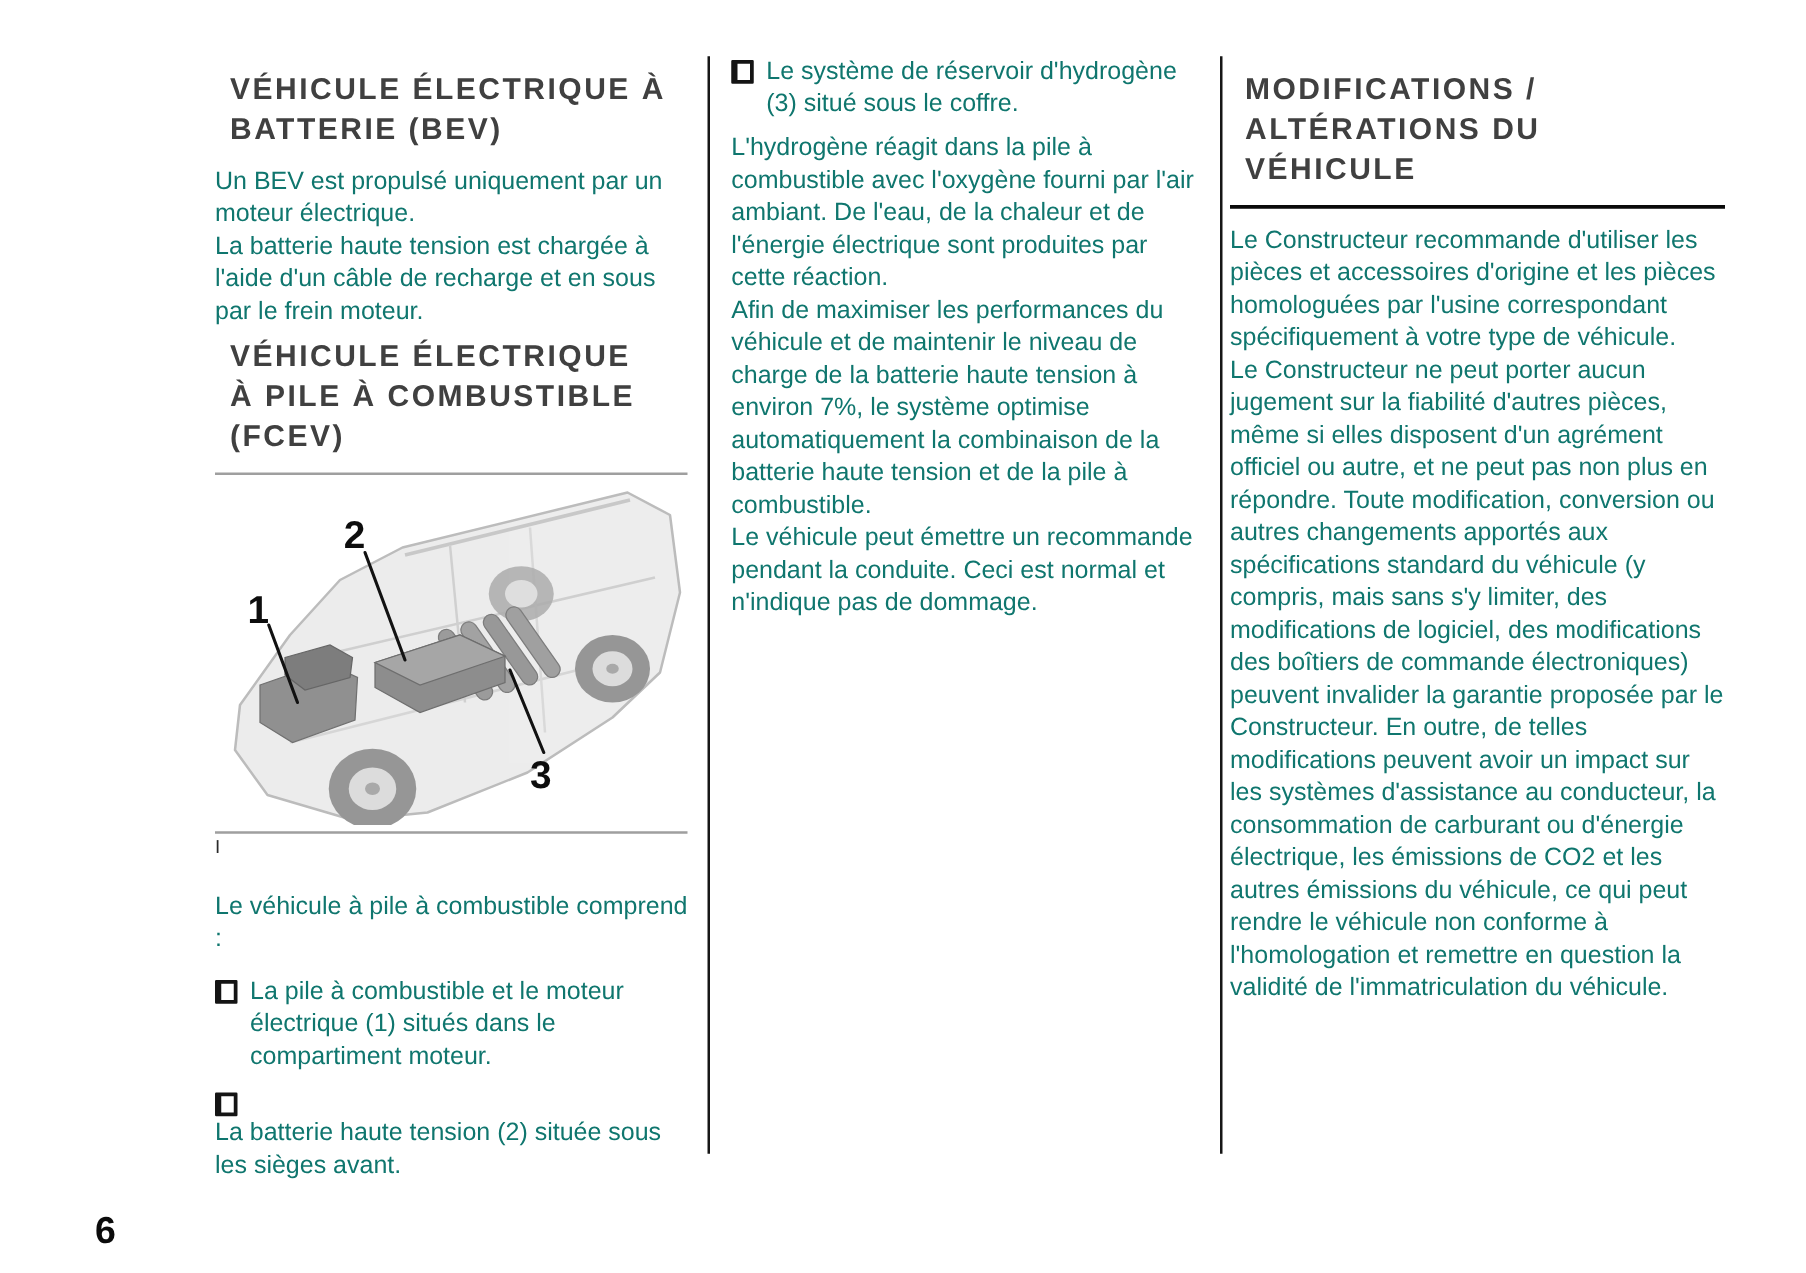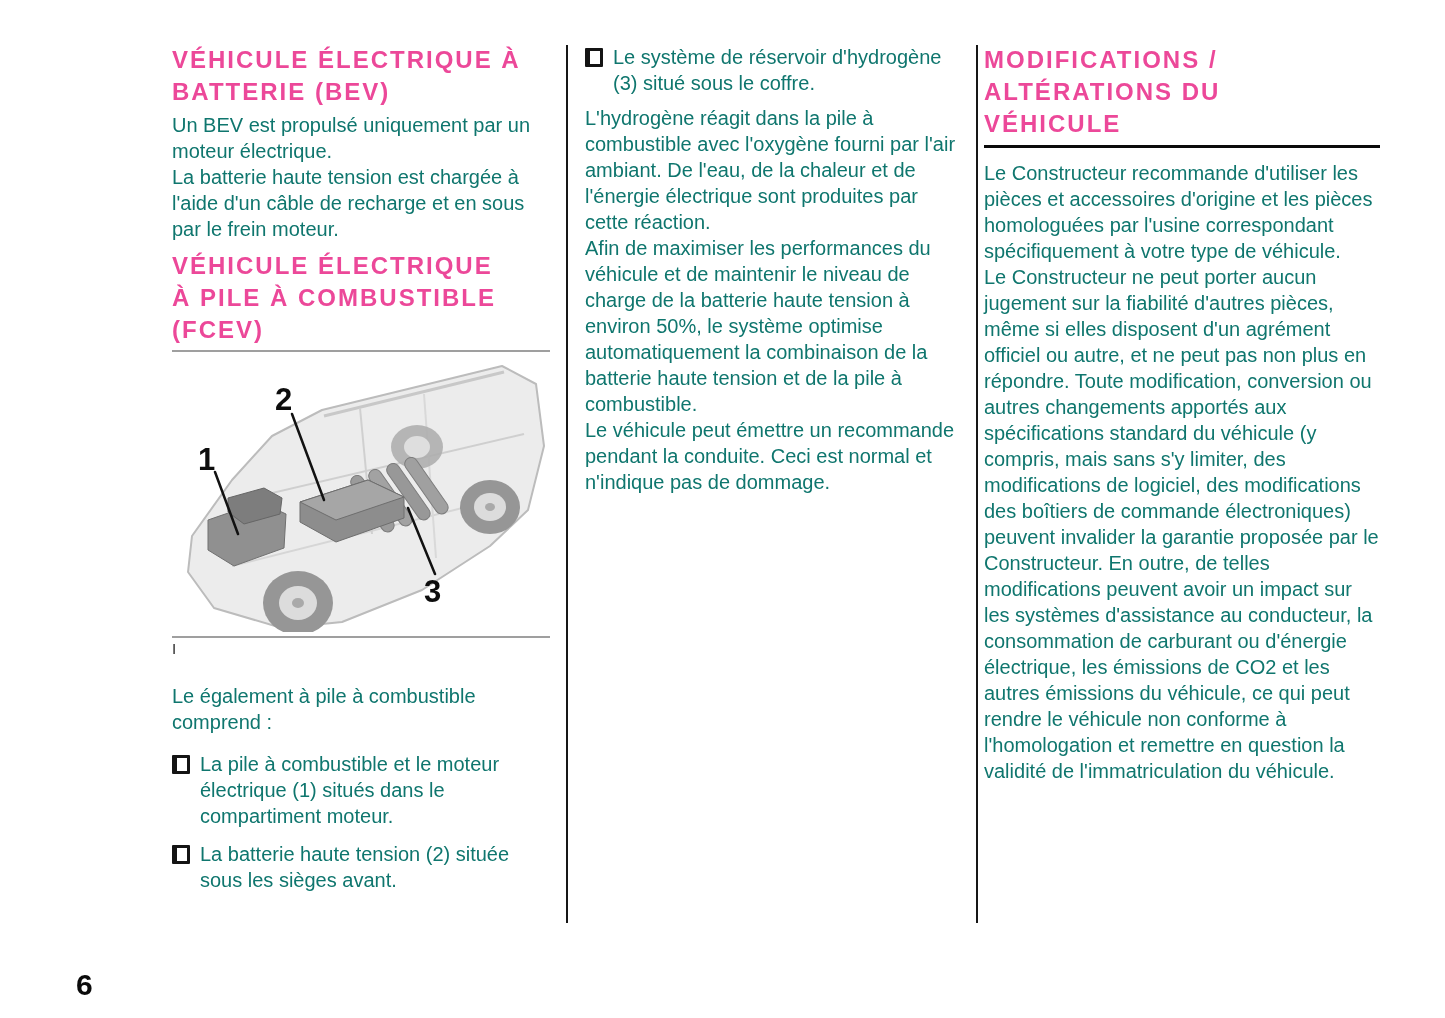--- a/index.html
+++ b/index.html
@@ -23,23 +23,23 @@
     height: 878px;
     background: #161616;
   }
   .vdivider.d1 { left: 566px; }
   .vdivider.d2 { left: 976px; }
   .heading {
     font-weight: 700;
     font-size: 24px;
     line-height: 32px;
     letter-spacing: 2px;
-    color: #ec4899;
+    color: #404040;
     white-space: pre-line;
-    margin: 0;
+    margin: 12px;
   }
   .heading-rule {
     height: 3px;
     background: #0a0a0a;
     margin-top: 5px;
   }
   .bodytext {
     font-size: 20px;
     line-height: 26px;
     color: #0f766e;
@@ -55,21 +55,21 @@
   }
   .figure-caption {
     font-size: 15px;
     line-height: 16px;
     color: #2a2a2a;
     margin-top: 3px;
   }
   .intro-para { margin-top: 26px; }
   .bullet-item { display: flex; margin-top: 16px; }
   .bullet-item.first { margin-top: 0; }
-  .bullet-item.tight { margin-top: 12px; }
+  .bullet-item.tight { margin-top: 12px; flex-direction: column; }
   .bullet-square {
     flex: 0 0 auto;
     width: 10px;
     height: 13px;
     border: 3px solid #141414;
     border-left-width: 5px;
     border-radius: 1px;
     margin: 4px 10px 0 0;
   }
   .bullet-text { flex: 1 1 auto; }
@@ -154,41 +154,41 @@
 
         <text class="num" x="26" y="118">1</text>
         <text class="num" x="103" y="58">2</text>
         <text class="num" x="252" y="250">3</text>
       </svg>
 
       <div class="figure-rule"></div>
       <div class="figure-caption">I</div>
     </div>
 
-    <div class="bodytext intro-para">Le également à pile à combustible comprend :</div>
+    <div class="bodytext intro-para">Le véhicule à pile à combustible comprend :</div>
 
     <div class="bullet-item">
       <span class="bullet-square"></span>
       <div class="bodytext bullet-text">La pile à combustible et le moteur électrique (1) situés dans le compartiment moteur.</div>
     </div>
     <div class="bullet-item tight">
       <span class="bullet-square"></span>
       <div class="bodytext bullet-text">La batterie haute tension (2) située sous les sièges avant.</div>
     </div>
   </div>
 
   <div class="vdivider d1"></div>
 
   <div class="col col2">
     <div class="bullet-item first col2-bullet">
       <span class="bullet-square"></span>
       <div class="bodytext bullet-text">Le système de réservoir d'hydrogène (3) situé sous le coffre.</div>
     </div>
     <div class="bodytext">L'hydrogène réagit dans la pile à combustible avec l'oxygène fourni par l'air ambiant. De l'eau, de la chaleur et de l'énergie électrique sont produites par cette réaction.</div>
-    <div class="bodytext">Afin de maximiser les performances du véhicule et de maintenir le niveau de charge de la batterie haute tension à environ 50%, le système optimise automatiquement la combinaison de la batterie haute tension et de la pile à combustible.</div>
+    <div class="bodytext">Afin de maximiser les performances du véhicule et de maintenir le niveau de charge de la batterie haute tension à environ 7%, le système optimise automatiquement la combinaison de la batterie haute tension et de la pile à combustible.</div>
     <div class="bodytext">Le véhicule peut émettre un recommande pendant la conduite. Ceci est normal et n'indique pas de dommage.</div>
   </div>
 
   <div class="vdivider d2"></div>
 
   <div class="col col3">
     <div class="heading">MODIFICATIONS /
 ALTÉRATIONS DU
 VÉHICULE</div>
     <div class="heading-rule"></div>

